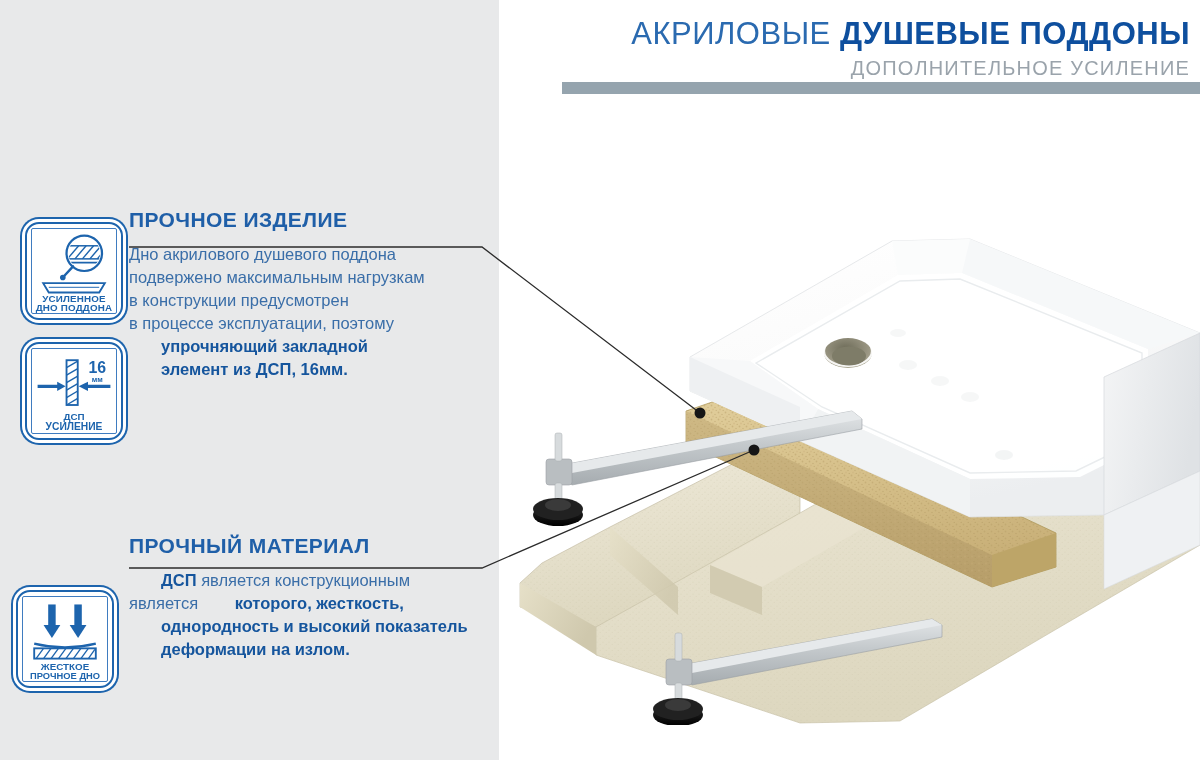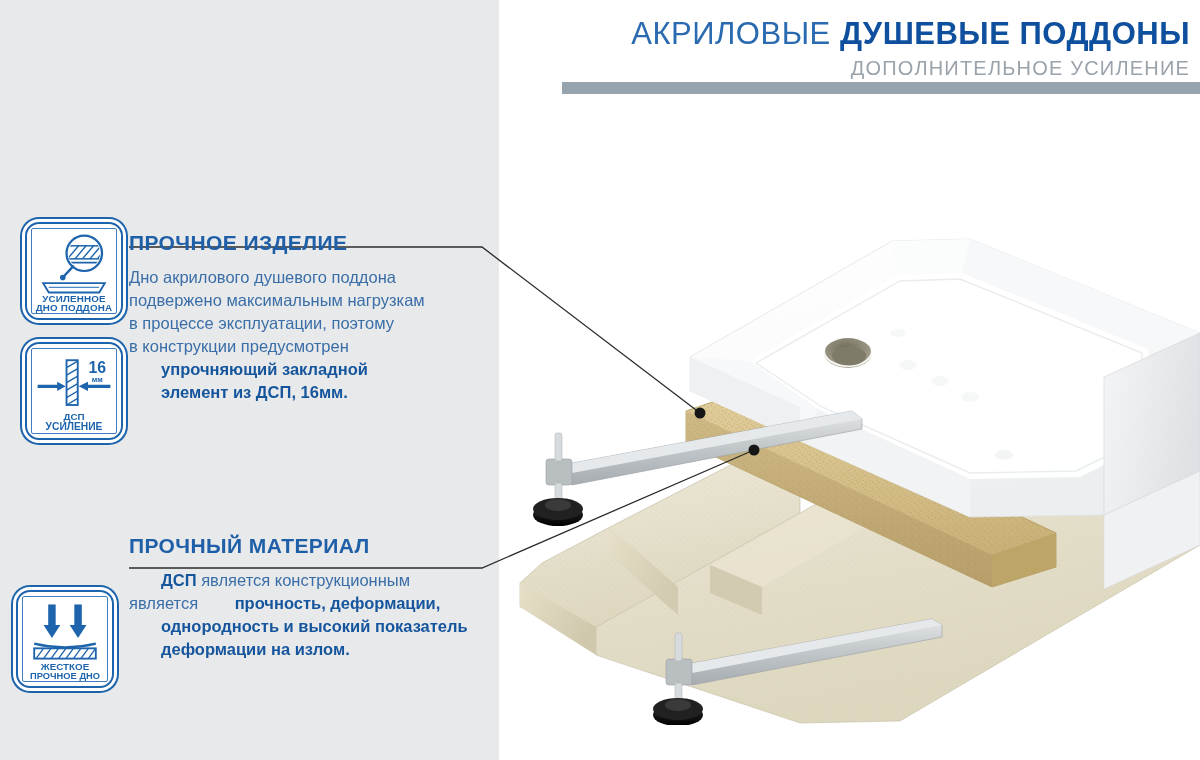--- a/index.html
+++ b/index.html
@@ -80,21 +80,21 @@
     overflow:hidden;
   }
   .badge svg { display:block; width:100%; height:100%; }
 
   #badge-1 { left:25px; top:222px; }
   #badge-2 { left:25px; top:342px; }
   #badge-3 { left:16px; top:590px; }
 
   
   .block { position:absolute; width:360px; }
-  #block-1 { left:129px; top:230px; }
+  #block-1 { left:129px; top:207px; }
   #block-2 { left:129px; top:533px; }
 
   .block-heading {
     font-size:21px;
     font-weight:700;
     color:#1f5fa8;
     letter-spacing:0.4px;
     line-height:26px;
   }
   .block-body {
@@ -378,31 +378,31 @@
         <text x="45" y="88" text-anchor="middle" font-family="Liberation Sans, sans-serif" font-size="10" font-weight="700" fill="#1d64ad">ПРОЧНОЕ ДНО</text>
       </svg>
     </div>
   </div>
 
   <div class="block" id="block-1">
     <div class="block-heading">ПРОЧНОЕ ИЗДЕЛИЕ</div>
     <div class="block-body">
       <div>Дно акрилового душевого поддона</div>
       <div>подвержено максимальным нагрузкам</div>
+      <div>в конструкции предусмотрен</div>
       <div>в процессе эксплуатации, поэтому</div>
-      <div>в конструкции предусмотрен</div>
       <div><b>упрочняющий закладной</b></div>
       <div><b>элемент из ДСП, 16мм.</b></div>
     </div>
   </div>
 
   <div class="block" id="block-2">
     <div class="block-heading">ПРОЧНЫЙ МАТЕРИАЛ</div>
     <div class="block-body">
       <div><b>ДСП</b>
         <span>является конструкционным</span></div>
-      <div><span>является </span><b>прочность, деформации,</b></div>
+      <div><span>является </span><b>которого, жесткость,</b></div>
       <div><b>однородность и высокий показатель</b></div>
       <div><b>деформации на излом.</b></div>
     </div>
   </div>
 
 </div>
 
 </body></html>

